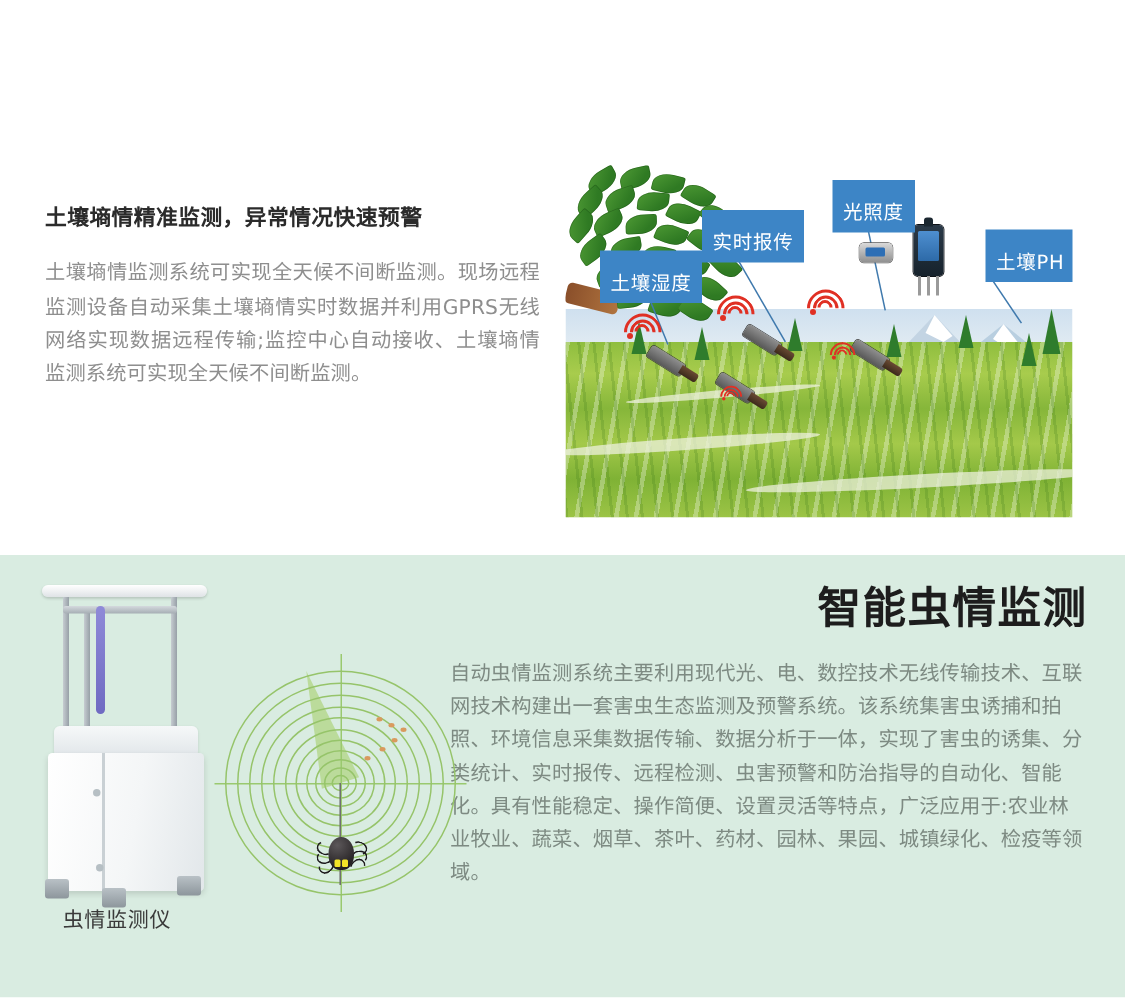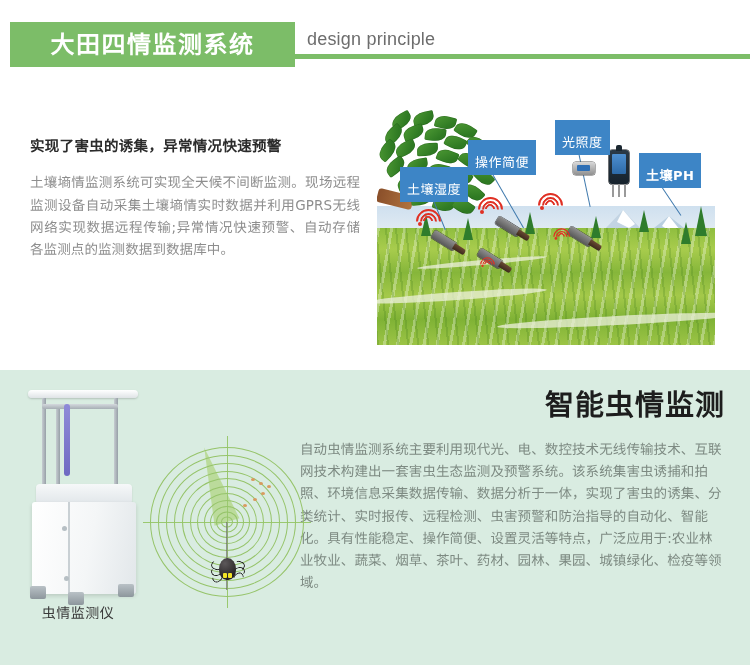--- a/index.html
+++ b/index.html
@@ -451,33 +451,26 @@
     width: 4px; height: 3px;
     background: #d99a5e;
     border-radius: 50%;
   }
 </style>
 </head>
 <body>
 
 <div id="page">
 
-  <div id="header">
-    <div id="header-rule"></div>
-    <div id="header-tag">
-      <span class="tag-text">大田四情监测系统</span>
-    </div>
-    <div id="header-sub">design principle</div>
-  </div>
 
   <div id="section-soil">
 
     <div id="soil-text">
-      <div class="sec-subtitle">实现了害虫的诱集，异常情况快速预警</div>
-      <p class="sec-body">土壤墒情监测系统可实现全天候不间断监测。现场远程监测设备自动采集土壤墒情实时数据并利用GPRS无线网络实现数据远程传输;异常情况快速预警、自动存储各监测点的监测数据到数据库中。</p>
+      <div class="sec-subtitle">土壤墒情精准监测，异常情况快速预警</div>
+      <p class="sec-body">土壤墒情监测系统可实现全天候不间断监测。现场远程监测设备自动采集土壤墒情实时数据并利用GPRS无线网络实现数据远程传输;监控中心自动接收、土壤墒情监测系统可实现全天候不间断监测。</p>
     </div>
 
     <div id="soil-figure">
       <div id="soil-sky"></div>
       <div id="soil-skyband"></div>
 
       <div id="soil-mountains">
         <svg width="338" height="46" viewBox="0 0 338 46">
           <polygon points="210,46 246,8 282,46" fill="#c3d4e3"></polygon>
           <polygon points="246,8 258,22 252,26 240,20" fill="#ffffff"></polygon>
@@ -575,26 +568,26 @@
         <span class="a1"></span>
         <span class="a2"></span>
         <span class="a3"></span>
         <span class="dot"></span>
       </div>
 
       <div class="pic-label" style="left:23px;top:57px;">
         <span>土壤湿度</span>
       </div>
       <div class="pic-label" style="left:91px;top:30px;">
-        <span>操作简便</span>
+        <span>实时报传</span>
       </div>
       <div class="pic-label" style="left:178px;top:10px;">
         <span>光照度</span>
       </div>
-      <div class="pic-label" style="left:262px;top:43px;font-weight:bold;">
+      <div class="pic-label" style="left:280px;top:43px;">
         <span>土壤PH</span>
       </div>
     </div>
   </div>
 
   <div id="section-pest">
 
     <div id="pest-text">
       <h2 class="sec-title">智能虫情监测</h2>
       <p class="sec-body">自动虫情监测系统主要利用现代光、电、数控技术无线传输技术、互联网技术构建出一套害虫生态监测及预警系统。该系统集害虫诱捕和拍照、环境信息采集数据传输、数据分析于一体，实现了害虫的诱集、分类统计、实时报传、远程检测、虫害预警和防治指导的自动化、智能化。具有性能稳定、操作简便、设置灵活等特点，广泛应用于:农业林业牧业、蔬菜、烟草、茶叶、药材、园林、果园、城镇绿化、检疫等领域。</p>

